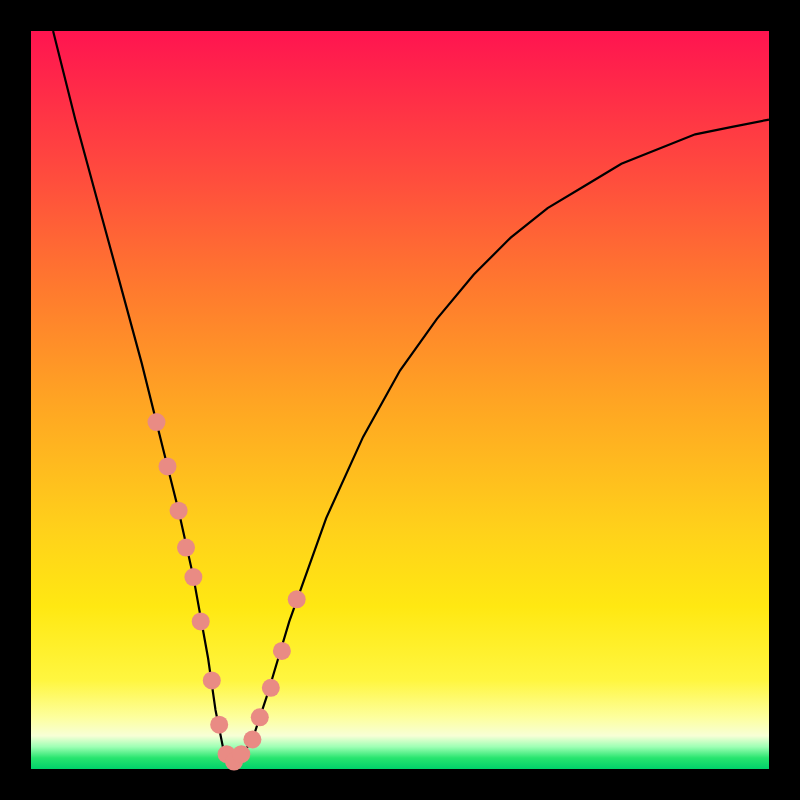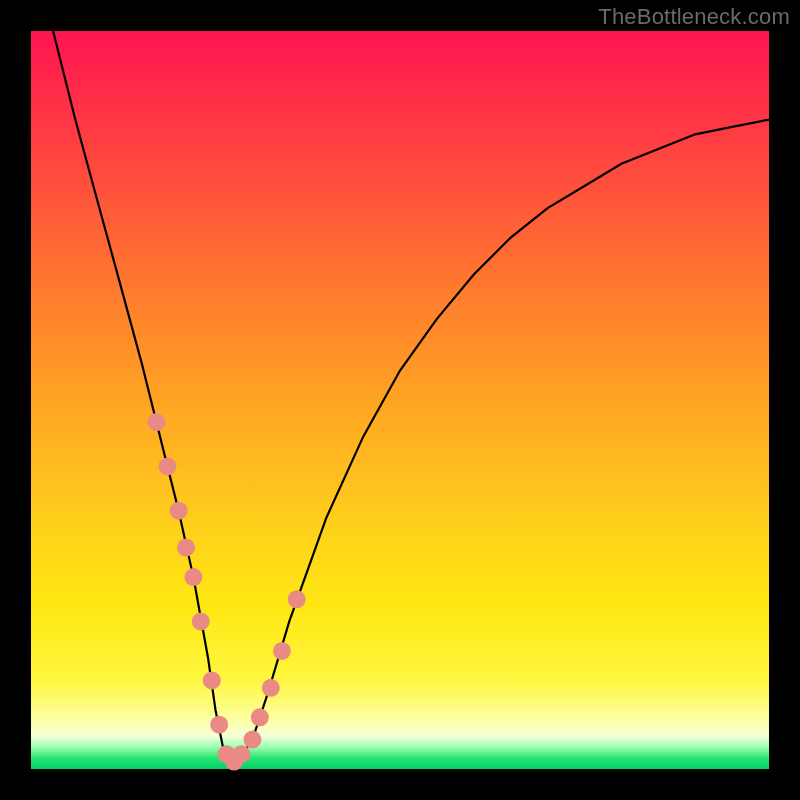--- a/index.html
+++ b/index.html
@@ -56,21 +56,20 @@
     top: 0;
     width: 738px;
     height: 738px;
     overflow: visible;
   }
 </style>
 </head>
 <body>
 
 <div class="frame">
-  <div class="watermark">TheBottleneck.com</div>
   <div class="plot-area">
     <svg class="curve" viewBox="0 0 738 738">
       <path fill="none" stroke="#000000" stroke-width="2.2" d="M22.1 0.0 L44.3 88.6 L66.4 169.7 L88.6 250.9 L110.7 332.1 L132.8 420.7 L147.6 479.7 L162.4 546.1 L177.1 627.3 L184.5 679.0 L191.9 715.9 L199.3 730.6 L206.6 730.6 L221.4 708.5 L236.2 664.2 L258.3 590.4 L295.2 487.1 L332.1 405.9 L369.0 339.5 L405.9 287.8 L442.8 243.5 L479.7 206.6 L516.6 177.1 L553.5 155.0 L590.4 132.8 L627.3 118.1 L664.2 103.3 L701.1 95.9 L738.0 88.6"></path>
       <g>
           <circle cx="125.5" cy="391.1" r="9" fill="#e98b84"></circle>
           <circle cx="136.5" cy="435.4" r="9" fill="#e98b84"></circle>
           <circle cx="147.6" cy="479.7" r="9" fill="#e98b84"></circle>
           <circle cx="155.0" cy="516.6" r="9" fill="#e98b84"></circle>
           <circle cx="162.4" cy="546.1" r="9" fill="#e98b84"></circle>
           <circle cx="169.7" cy="590.4" r="9" fill="#e98b84"></circle>

